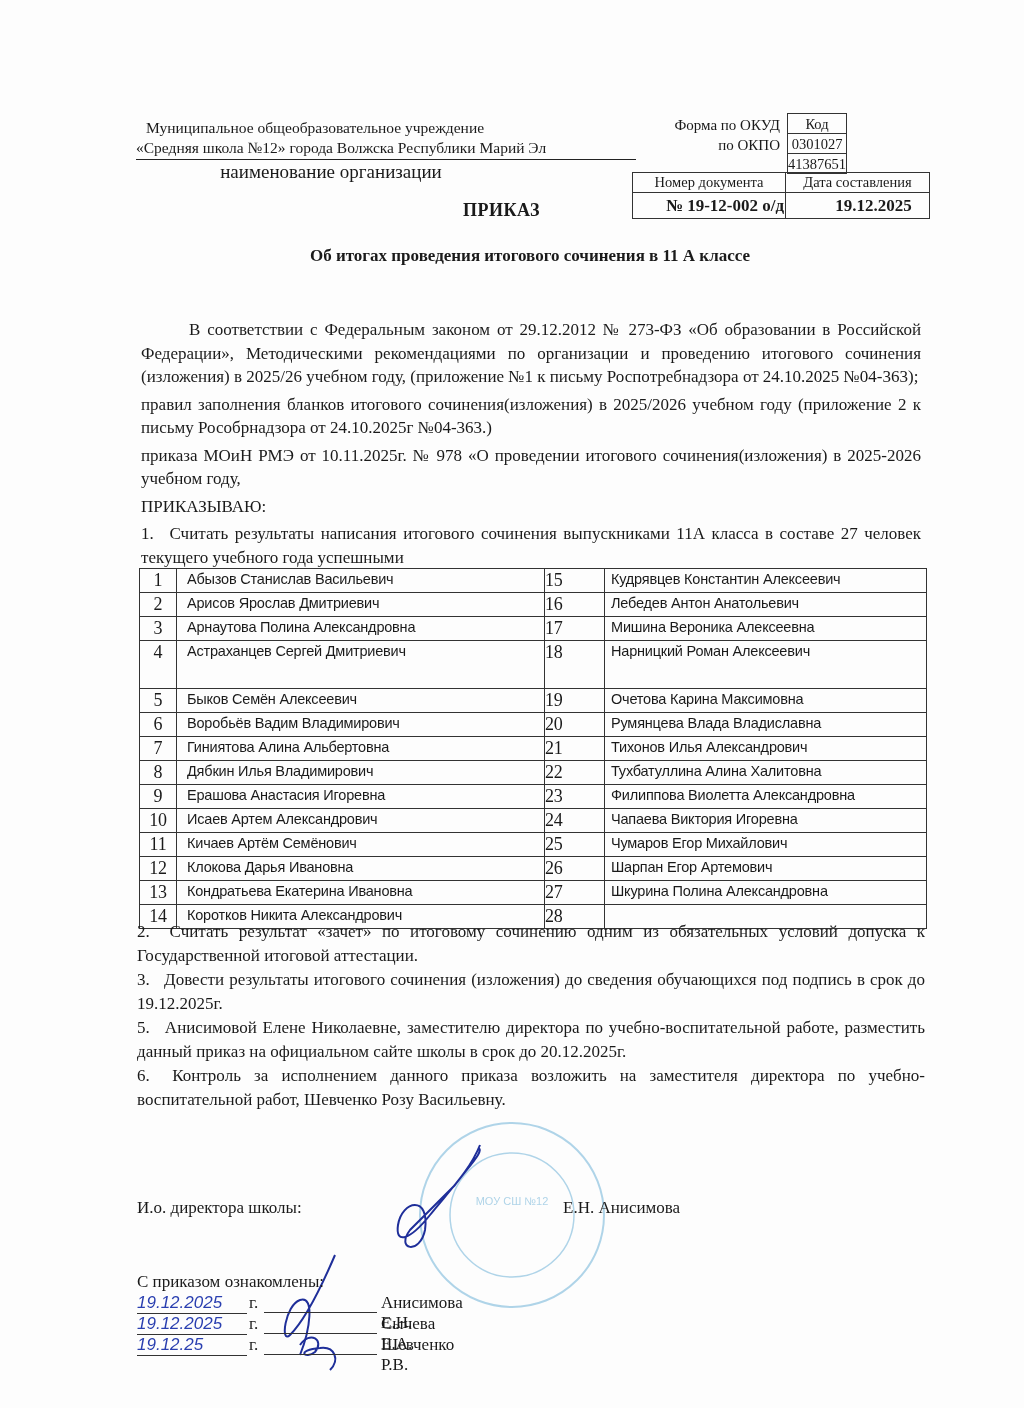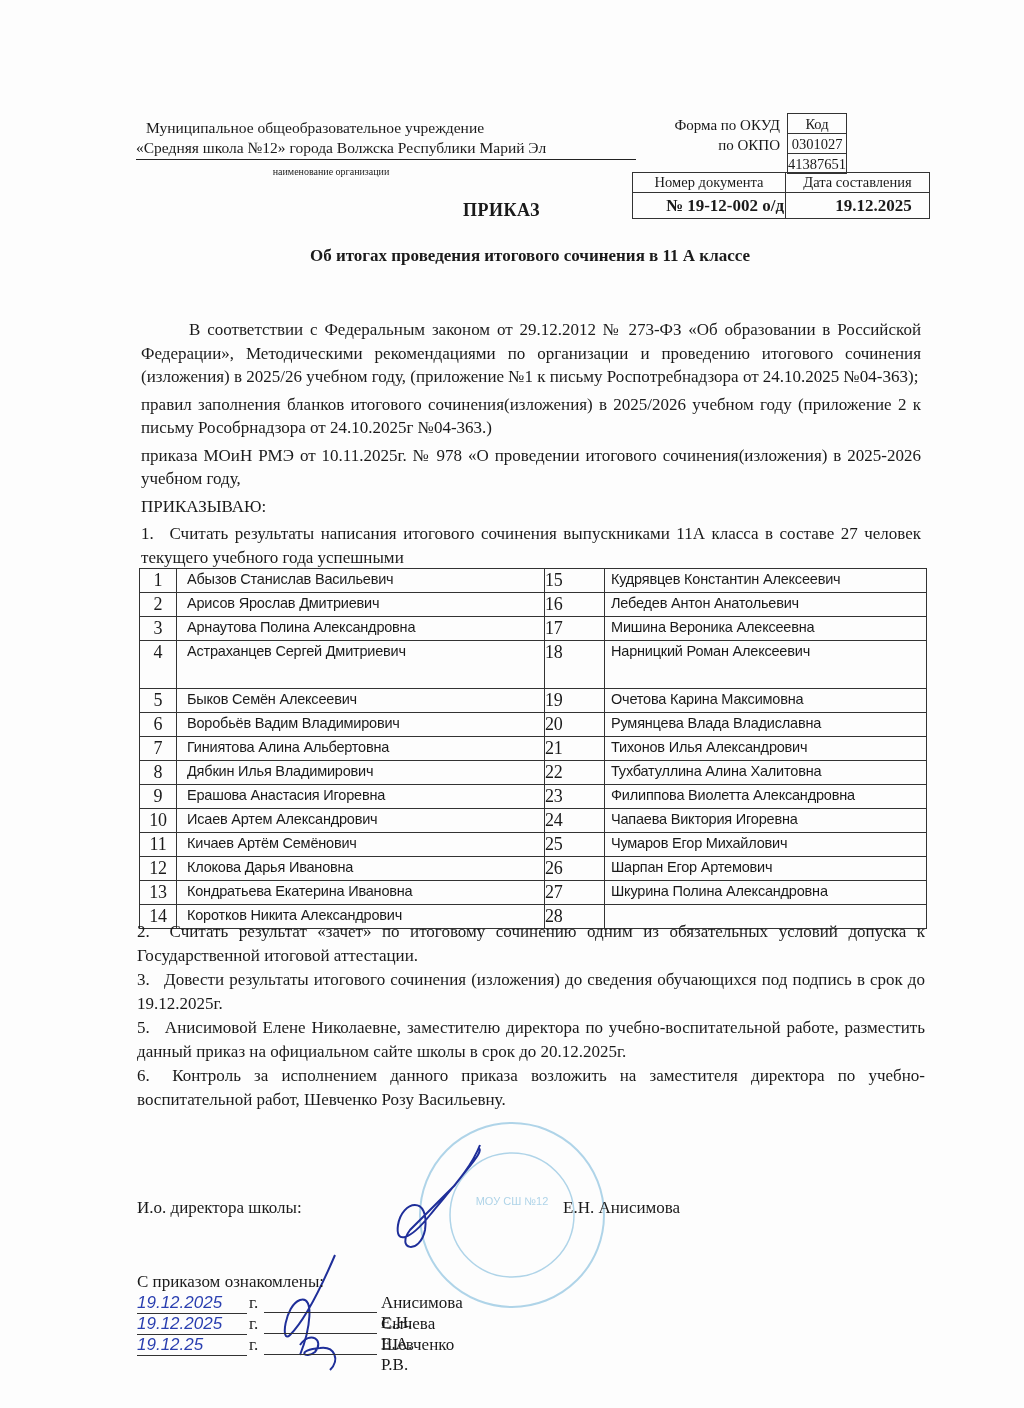--- a/index.html
+++ b/index.html
@@ -4,21 +4,21 @@
 <style>
   * { box-sizing: border-box; margin: 0; padding: 0; }
   html, body { width: 1024px; height: 1408px; background: #fdfdfd; }
   body { position: relative; font-family: "Liberation Serif", serif; color: #1a1a1a; overflow: hidden; }
   .abs { position: absolute; }
 
   
   .org { left: 136px; top: 118px; width: 500px; font-size: 15.5px; line-height: 20px; }
   .org .l1 { padding-left: 10px; }
   .org .l2 { border-bottom: 1px solid #222; padding-bottom: 1px; }
-  .org .cap { text-align: center; font-size: 10px; margin-top: 2px; padding-right: 110px; }
+  .org .cap { text-align: center; font-size: 19px; margin-top: 2px; padding-right: 110px; }
 
   .codes { left: 630px; top: 90px; }
   .codes-labels { position: absolute; left: 0; top: 25px; width: 150px; text-align: right; font-size: 15px; line-height: 20px; }
   .codes-table { position: absolute; left: 157px; top: 0; border-collapse: collapse; margin-top: 23px; }
   .codes-table td { border: 1.3px solid #333; width: 141px; height: 20px; text-align: center; font-size: 14.5px; line-height: 18px; }
 
   .doc-table { left: 632px; top: 172px; border-collapse: collapse; }
   .doc-table td { border: 1.3px solid #333; text-align: center; font-size: 14.5px; height: 20px; }
   .doc-table td.c1 { width: 153px; }
   .doc-table td.c2 { width: 144px; }

